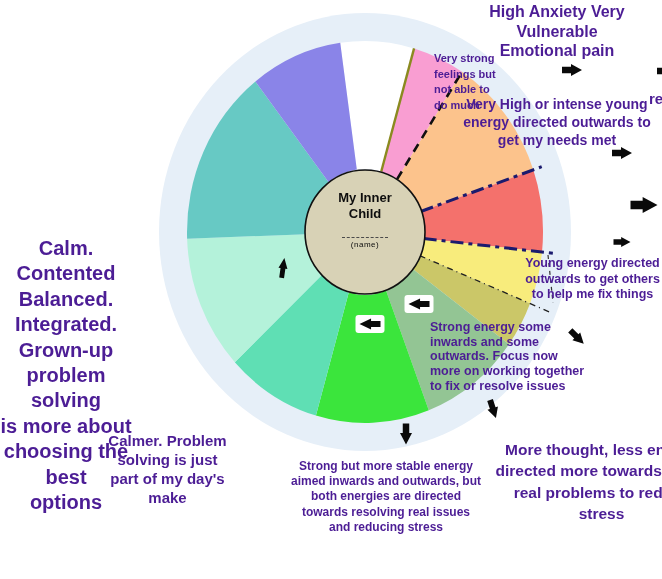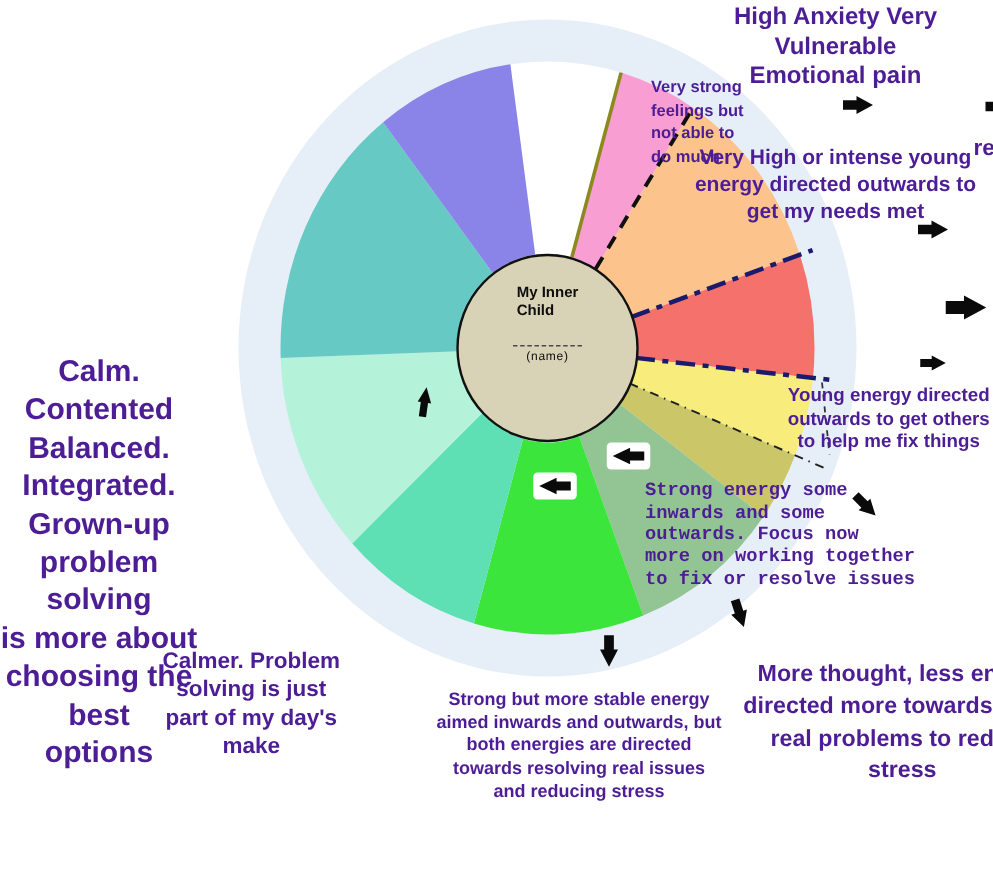--- a/index.html
+++ b/index.html
@@ -19,21 +19,21 @@
     text-align:center;
     line-height:1.27;
   }
   .lbl.left{text-align:left;}
   .hub{
     position:absolute;
     left:305px;top:190px;width:120px;
     display:flex;flex-direction:column;align-items:center;
     color:#0d0d0d;
   }
-  .hub-title{font-weight:bold;font-size:10px;line-height:1.2;white-space:pre-line;}
+  .hub-title{font-weight:bold;font-size:13px;line-height:1.2;text-align:center;white-space:pre-line;}
   .hub-dash{width:46px;border-top:1.6px dashed #4a4a4a;margin:16px 0 2px 0;}
   .hub-name{font-size:8px;letter-spacing:0.5px;}
 </style>
 </head>
 <body>
 
 <div id="stage">
 
   <svg id="wheel-svg" width="662" height="579" viewBox="0 0 662 579">
       <ellipse cx="365" cy="232" rx="206" ry="219" fill="#e6eff8"></ellipse>
@@ -132,21 +132,21 @@
 
   <div class="lbl" style="left:457px;top:96px;width:200px;font-size:14px;line-height:1.28;">Very High or intense  young
 energy directed outwards to
 get my needs met</div>
 
 
   <div class="lbl" style="left:500px;top:256px;width:185px;font-size:12.5px;line-height:1.24;">Young energy directed
 outwards to get others
 to help me fix things</div>
 
-  <div class="lbl left" style="left:430px;top:320px;width:195px;font-size:12.5px;line-height:1.17;font-family:Liberation Mono, monospace;">Strong energy some
+  <div class="lbl left" style="left:430px;top:320px;width:195px;font-size:12.5px;line-height:1.17;">Strong energy some
 inwards and some
 outwards.  Focus now
 more on working together
 to fix or resolve issues</div>
 
   <div class="hub">
     <div class="hub-title">My Inner
 Child</div>
     <div class="hub-dash"></div>
     <div class="hub-name">(name)</div>

